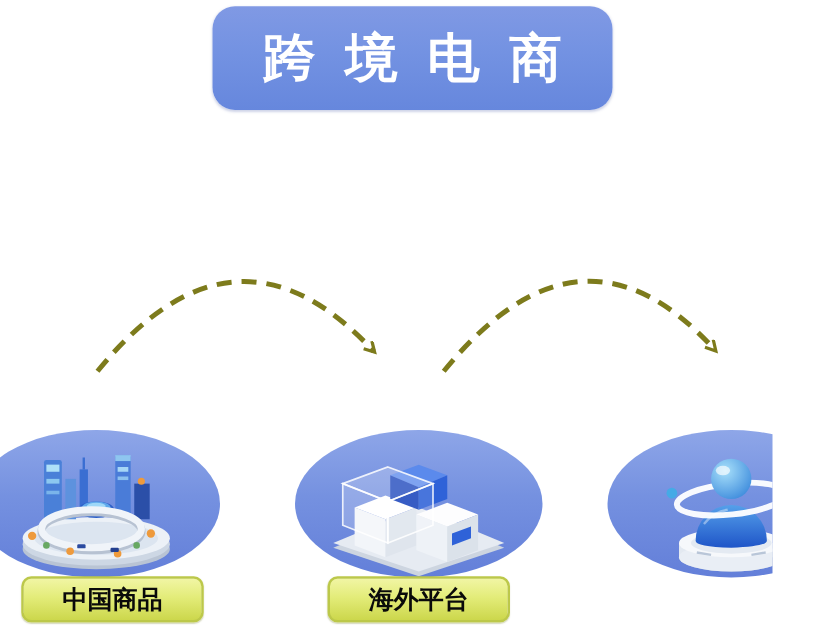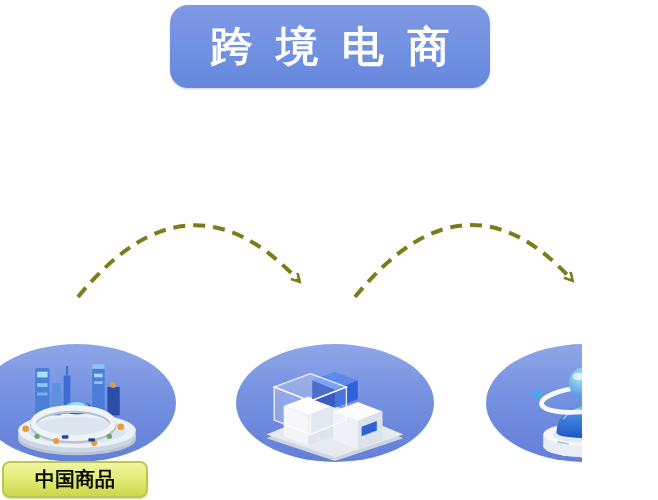--- a/index.html
+++ b/index.html
@@ -1,18 +1,18 @@
 <!DOCTYPE html>
 <html><head>
 <meta charset="utf-8">
 <style>
   html,body{margin:0;padding:0;background:#ffffff;}
   #canvas{
     position:relative;width:582px;height:500px;background:#ffffff;
-    overflow:hidden;font-family:"Liberation Sans","DejaVu Sans",sans-serif;
+    overflow:hidden;font-family:"Liberation Sans","DejaVu Sans",sans-serif;padding-left:36px;
   }
   
   .title{
     position:absolute;left:170px;top:5px;width:320px;height:83px;
     border-radius:18px;
     background:linear-gradient(180deg,#8099e4 0%,#7392e2 45%,#6687dd 100%);
     display:flex;align-items:center;justify-content:center;
     box-shadow:0 1px 2px rgba(60,80,160,0.25);
   }
   .title span{
@@ -33,21 +33,21 @@
   .il1{left:1px}.il2{left:259px}.il3{left:509px}
   
   .tag{
     position:absolute;top:461px;height:37px;box-sizing:border-box;
     border:2px solid #bcc84a;border-radius:8px;
     background:linear-gradient(180deg,#f1f5a4 0%,#e3ec79 45%,#ccd74c 100%);
     display:flex;align-items:center;justify-content:center;
     box-shadow:0 1px 1px rgba(120,130,40,0.3);
   }
   .tag span{color:#0a0a0a;font-size:20px;font-weight:700;white-space:nowrap;}
-  .tag1{left:2px;width:146px}.tag2{left:262px;width:146px}.tag3{left:508px;width:150px}
+  .tag1{left:17px;width:146px}.tag2{left:262px;width:146px}.tag3{left:508px;width:150px}
 </style>
 </head>
 <body>
 
 <div id="canvas">
 
   <div class="title">
     <span>跨 境 电 商</span>
   </div>
 
@@ -111,20 +111,23 @@
     <polygon points="108,84 124,78 124,88 108,94" fill="#2f62d8"></polygon>
     <polygon points="80,26 104,35 80,45 56,35" fill="#5b8aec"></polygon>
     <polygon points="56,35 80,45 80,64 56,55" fill="#1c46bc"></polygon>
     <polygon points="80,45 104,35 104,55 80,64" fill="#2f62d8"></polygon>
     <g fill="rgba(255,255,255,0.22)" stroke="rgba(255,255,255,0.85)" stroke-width="1.4">
       <polygon points="54,28 92,42 54,57 16,42"></polygon>
       <polygon points="16,42 54,57 54,92 16,77"></polygon>
       <polygon points="54,57 92,42 92,77 54,92" fill="rgba(255,255,255,0.12)"></polygon>
     </g>
   </svg>
+  <div class="tag tag2">
+    <span>海外平台</span>
+  </div>
 
   <div class="oval oval3"></div>
   <svg class="illus il3" viewBox="0 0 150 120">
     <defs>
       <linearGradient id="dome" x1="0" y1="1" x2="0" y2="0">
         <stop offset="0" stop-color="#1f55c8"></stop>
           <stop offset="1" stop-color="#55a0ea"></stop>
       </linearGradient>
       <radialGradient id="head" cx="0.35" cy="0.3" r="0.9">
         <stop offset="0" stop-color="#a8e0fa"></stop>

